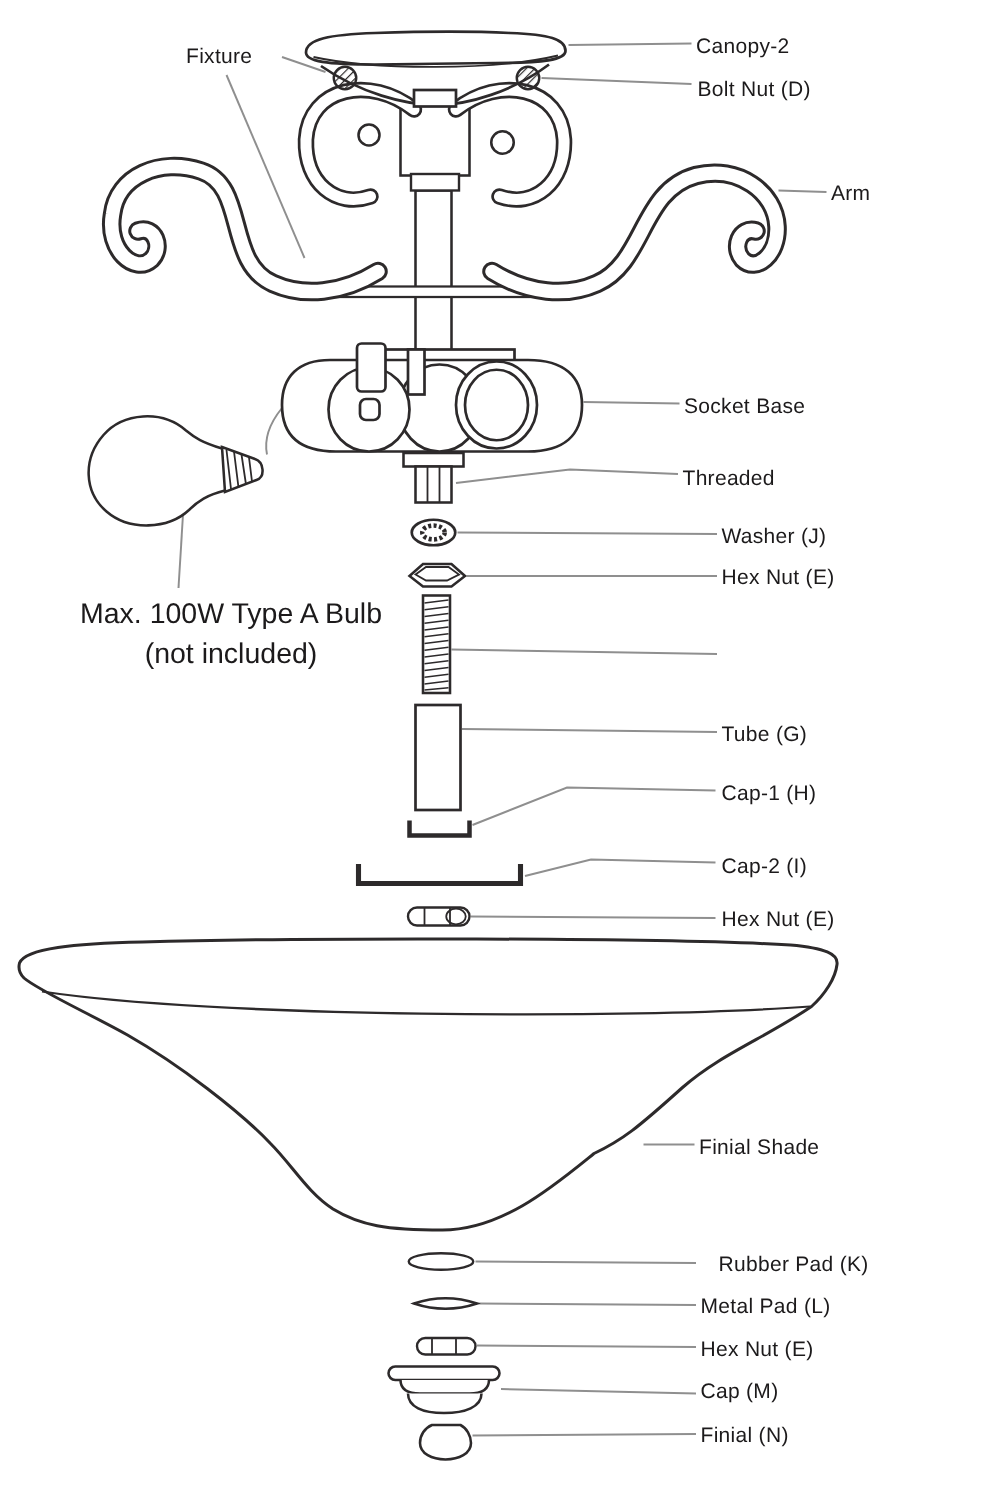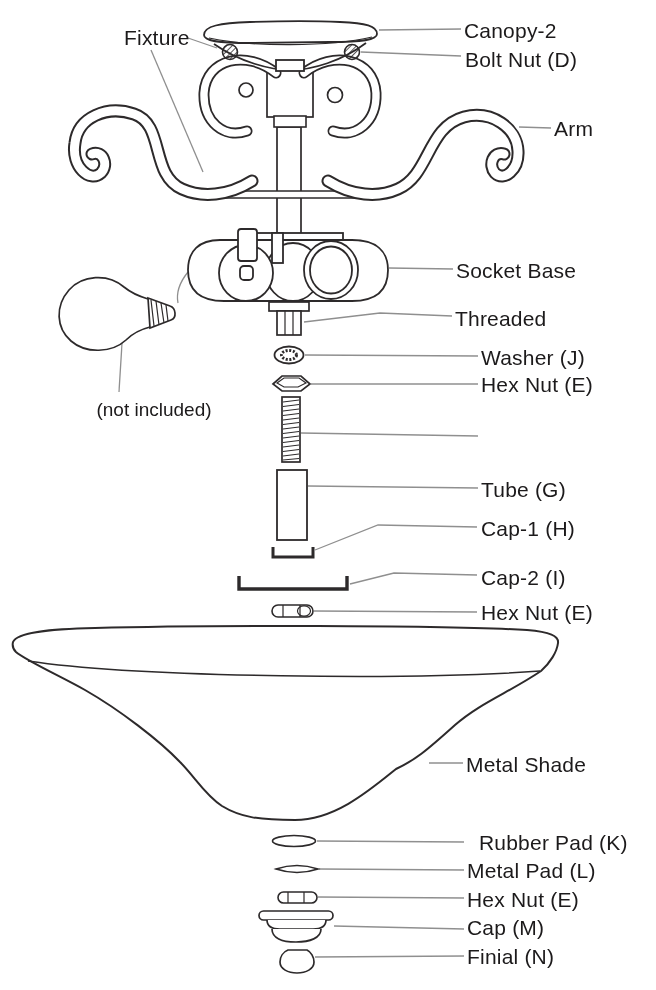--- a/index.html
+++ b/index.html
@@ -3,21 +3,21 @@
 <meta charset="utf-8">
 <style>
   html,body{margin:0;padding:0;background:#ffffff;}
   #stage{
     position:relative;width:656px;height:990px;background:#ffffff;overflow:hidden;
     font-family:"Liberation Sans", sans-serif;
   }
   #artwork{position:absolute;left:0;top:0;}
   .lbl{
     position:absolute;transform:translateY(-50%);
-    font-size:21px;color:#1c1a1b;white-space:nowrap;line-height:1;
+    font-size:14px;color:#1c1a1b;white-space:nowrap;line-height:1;
     letter-spacing:0.2px;
   }
   #bulb-note{
     position:absolute;left:34px;top:396px;width:240px;
     font-size:19px;color:#1c1a1b;text-align:center;line-height:27px;
   }
 </style>
 </head>
 <body>
 
@@ -186,24 +186,25 @@
   <div class="lbl" style="left:465px;top:59px">Bolt Nut (D)</div>
   <div class="lbl" style="left:554px;top:128px">Arm</div>
   <div class="lbl" style="left:456px;top:270px">Socket Base</div>
   <div class="lbl" style="left:455px;top:318px">Threaded</div>
   <div class="lbl" style="left:481px;top:357px">Washer (J)</div>
   <div class="lbl" style="left:481px;top:384px">Hex Nut (E)</div>
   <div class="lbl" style="left:481px;top:489px">Tube (G)</div>
   <div class="lbl" style="left:481px;top:528px">Cap-1 (H)</div>
   <div class="lbl" style="left:481px;top:577px">Cap-2 (I)</div>
   <div class="lbl" style="left:481px;top:612px">Hex Nut (E)</div>
-  <div class="lbl" style="left:466px;top:764px">Metal Shade</div>
+  <div class="lbl" style="left:466px;top:764px">Finial Shade</div>
   <div class="lbl" style="left:479px;top:842px">Rubber Pad (K)</div>
   <div class="lbl" style="left:467px;top:870px">Metal Pad (L)</div>
   <div class="lbl" style="left:467px;top:899px">Hex Nut (E)</div>
   <div class="lbl" style="left:467px;top:927px">Cap (M)</div>
   <div class="lbl" style="left:467px;top:956px">Finial (N)</div>
 
   <div id="bulb-note">
+    <div>Max. 100W Type A Bulb</div>
     <div>(not included)</div>
   </div>
 
 </div>
 
 </body></html>

